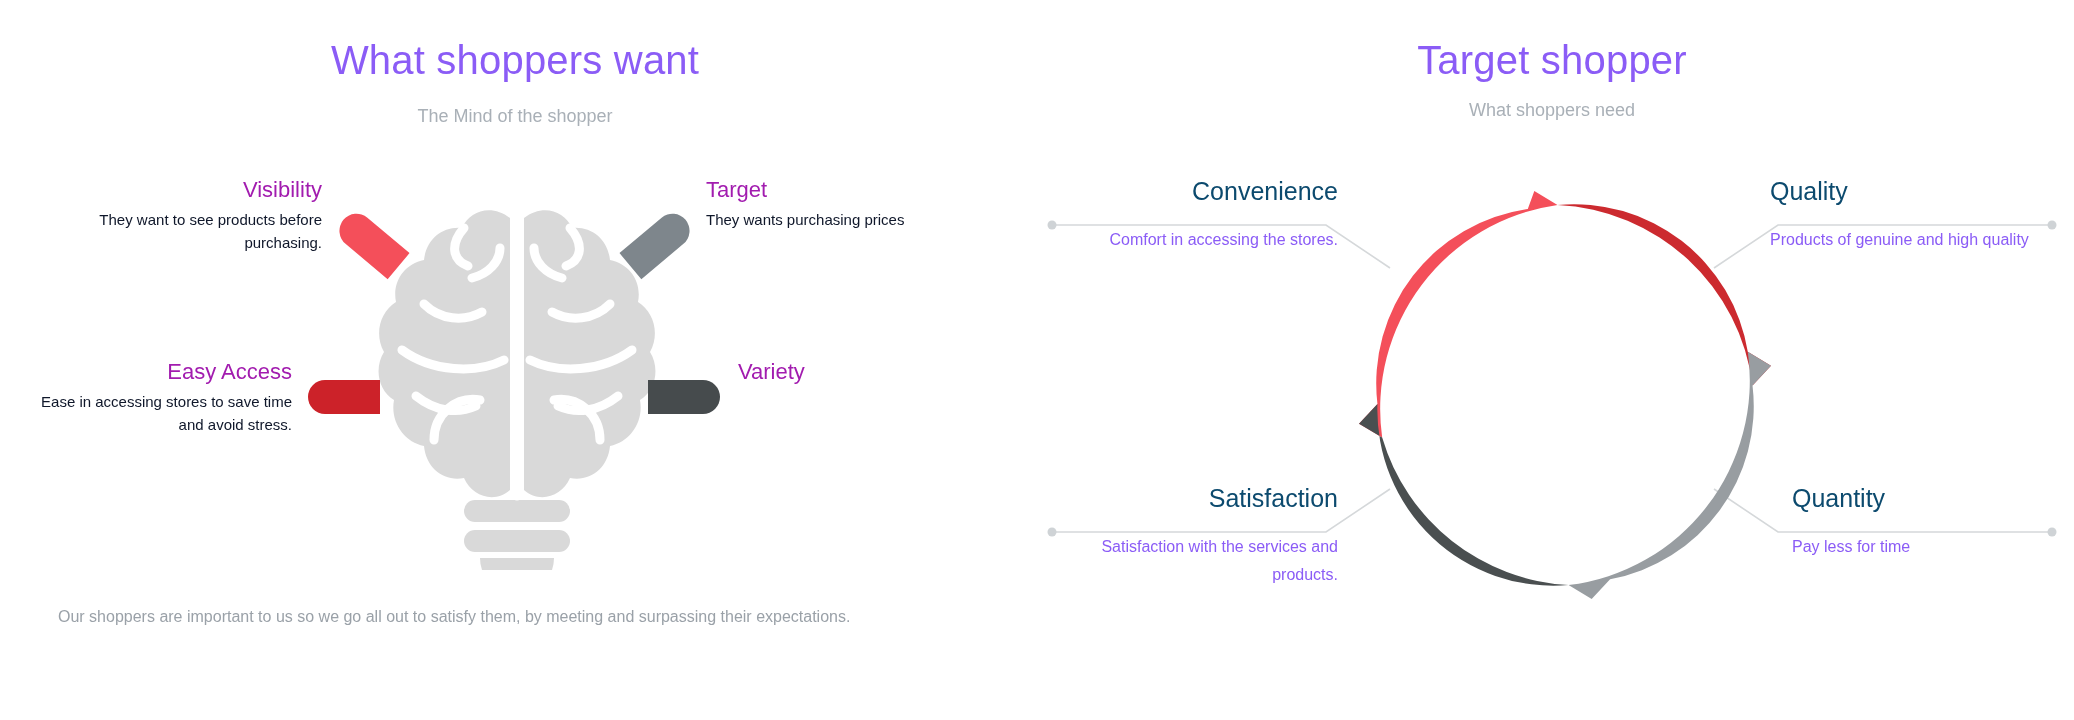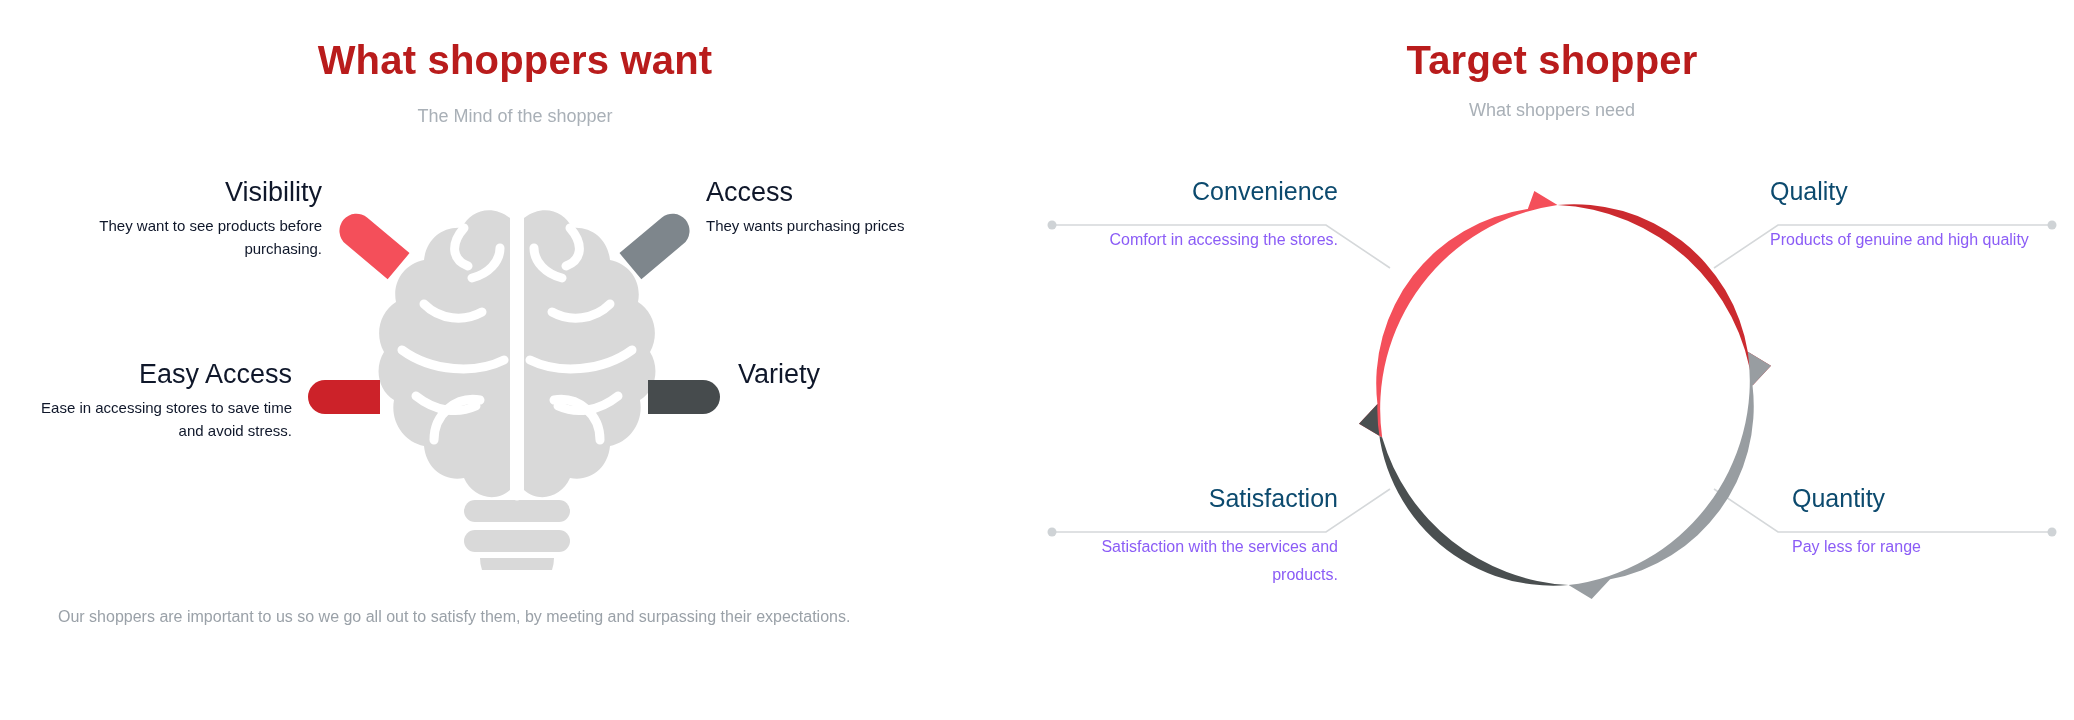--- a/index.html
+++ b/index.html
@@ -23,45 +23,45 @@
     height: 720px;
   }
   .panel-left  { left: 0;    width: 1030px; }
   .panel-right { left: 1030px; width: 1044px; }
 
   
   .panel-title {
     position: absolute;
     text-align: center;
     font-size: 40px;
-    font-weight: 700;
-    color: #b91c1c;
+    font-weight: 400;
+    color: #8b5cf6;
     letter-spacing: 0.2px;
     white-space: nowrap;
   }
   .panel-subtitle {
     position: absolute;
     text-align: center;
     font-size: 18px;
     font-weight: 400;
     color: #a9b0b7;
     white-space: nowrap;
   }
 
   #left-title    { left: 0;  width: 1030px; top: 38px; }
   #left-subtitle { left: 0;  width: 1030px; top: 106px; }
   #right-title    { left: 0; width: 1044px; top: 38px; }
   #right-subtitle { left: 0; width: 1044px; top: 100px; }
 
   
   .feature { position: absolute; }
   .feature-title {
-    font-size: 27px;
-    font-weight: 400;
-    color: #0f172a;
+    font-size: 22px;
+    font-weight: 400;
+    color: #a21caf;
     white-space: nowrap;
     line-height: 1.1;
   }
   .feature-desc {
     font-size: 15px;
     font-weight: 400;
     color: #0f172a;
     line-height: 1.55;
     margin-top: 6px;
   }
@@ -227,21 +227,21 @@
     <div class="feature-title">Visibility</div>
     <div class="feature-desc">They want to see products before purchasing.</div>
   </div>
 
   <div class="feature align-right" id="feat-easyaccess">
     <div class="feature-title">Easy Access</div>
     <div class="feature-desc">Ease in accessing stores to save time and avoid stress.</div>
   </div>
 
   <div class="feature align-left" id="feat-deals">
-    <div class="feature-title">Access</div>
+    <div class="feature-title">Target</div>
     <div class="feature-desc">They wants purchasing prices</div>
   </div>
 
   <div class="feature align-left" id="feat-variety">
     <div class="feature-title">Variety</div>
   </div>
 
   <div id="left-caption">Our shoppers are important to us so we go all out to satisfy them, by meeting and surpassing their expectations.</div>
 </div>
 
@@ -310,15 +310,15 @@
     <div class="callout-desc">Products of genuine and high quality</div>
   </div>
 
   <div class="callout align-right" id="call-satisfaction">
     <div class="callout-title">Satisfaction</div>
     <div class="callout-desc">Satisfaction with the services and products.</div>
   </div>
 
   <div class="callout align-left" id="call-quantity">
     <div class="callout-title">Quantity</div>
-    <div class="callout-desc">Pay less for range</div>
+    <div class="callout-desc">Pay less for time</div>
   </div>
 </div>
 
 </body></html>

